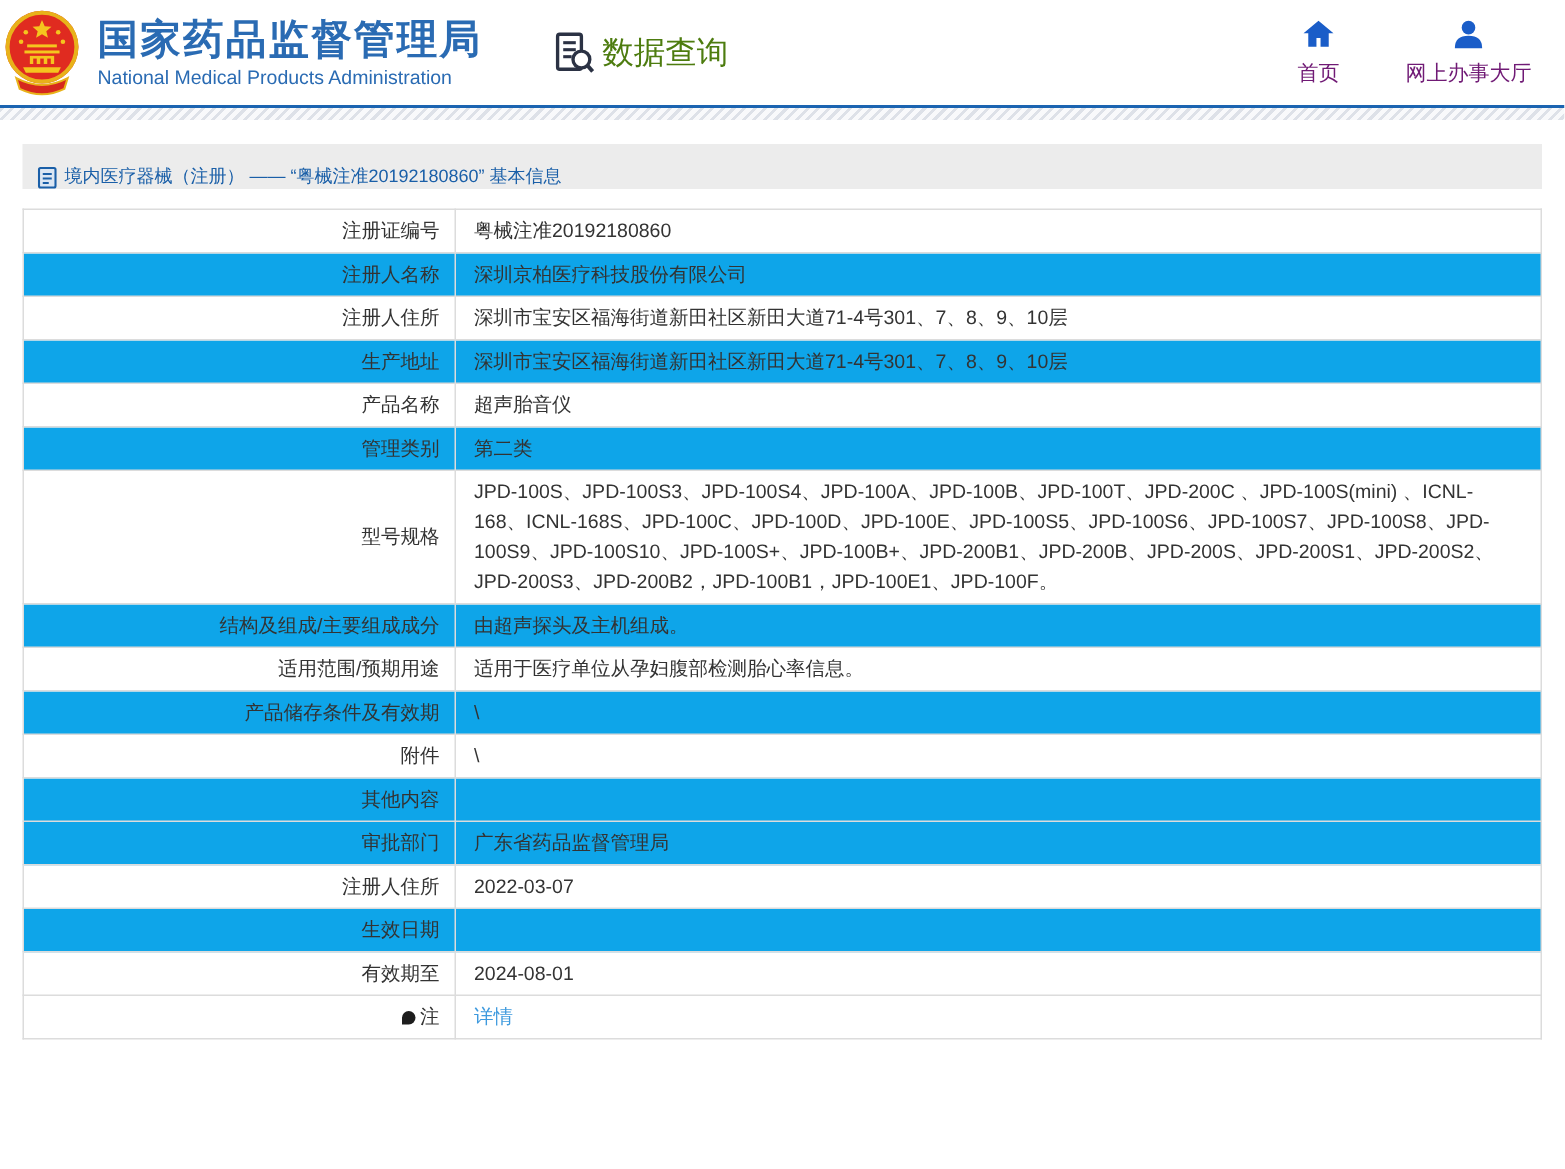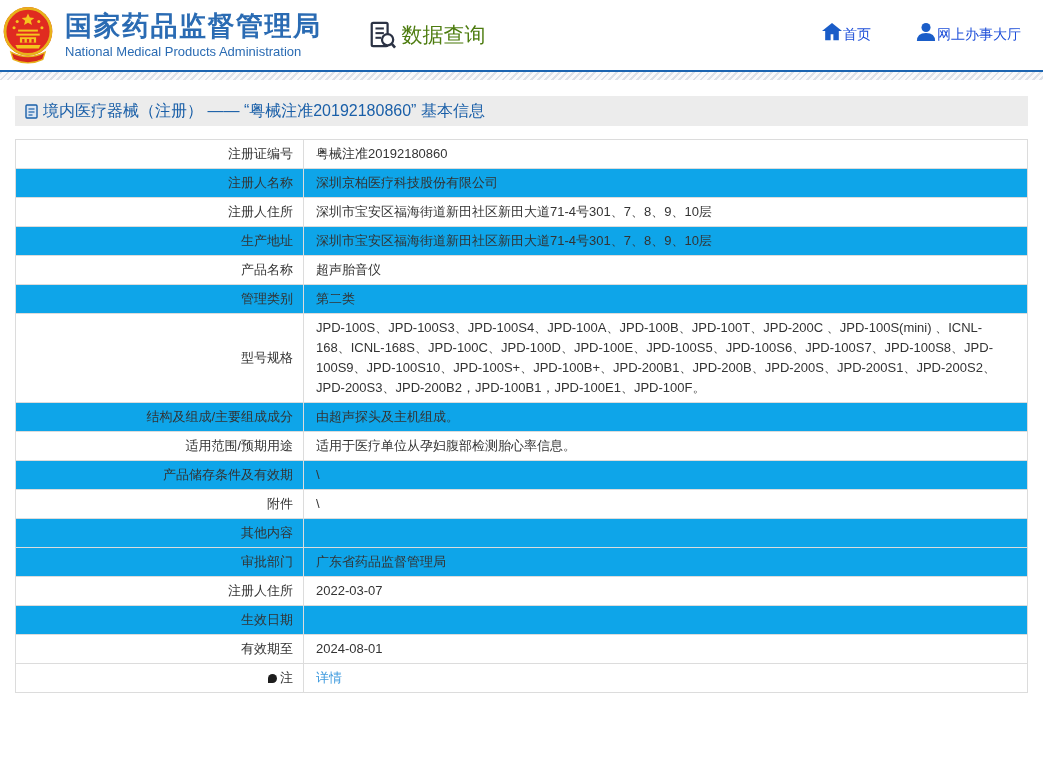--- a/index.html
+++ b/index.html
@@ -13,34 +13,34 @@
 
   
   .header { height:70px; display:flex; align-items:center; padding:0 22px 0 1px; background:#fff; }
   .emblem { width:54px; height:60px; margin-right:10px; flex:0 0 auto; }
   .org-block { margin-right:46px; cursor:pointer; }
   .org-title { color:#2a6bb3; font-size:27px; font-weight:bold; letter-spacing:1.5px; line-height:1.15; }
   .org-subtitle { color:#2a6bb3; font-size:13px; margin-top:1px; }
   .data-query { display:flex; align-items:center; color:#4d7c0f; font-size:21px; cursor:pointer; }
   .data-query svg { margin-right:6px; }
   .top-nav { margin-left:auto; display:flex; gap:44px; }
-  .nav-item { display:flex; flex-direction:row; align-items:center; font-size:14px; color:#1d4ed8; cursor:pointer; }
+  .nav-item { display:flex; flex-direction:column; align-items:center; font-size:14px; color:#701a75; cursor:pointer; }
   .nav-item svg { margin-bottom:7px; }
 
   .blue-line { height:2px; background:#1b64b1; }
   .hatch {
     height:8px;
     background:repeating-linear-gradient(135deg,#dde1e8 0 2px,#f8f9fb 2px 5px);
   }
 
   
   .content { margin:16px 15px 0 15px; }
   .page-titlebar {
-    background:#ececec; height:30px; display:flex; align-items:center;
-    padding:0 10px; color:#1a5fa8; font-size:16px;
+    background:#ececec; height:30px; display:flex; align-items:flex-end;
+    padding:0 10px; color:#1a5fa8; font-size:12px;
   }
   .page-titlebar svg { margin-right:5px; flex:0 0 auto; }
 
   table.info { width:100%; border-collapse:collapse; margin-top:13px; font-size:13px; color:#333;border-radius:31px; }
   table.info th, table.info td { border:1px solid #dcdcdc; vertical-align:middle; }
   table.info th {
     width:288px; text-align:right; font-weight:normal;
     padding:4px 10px; color:#333; white-space:nowrap;
   }
   table.info td { padding:4px 12px; line-height:20px; }

